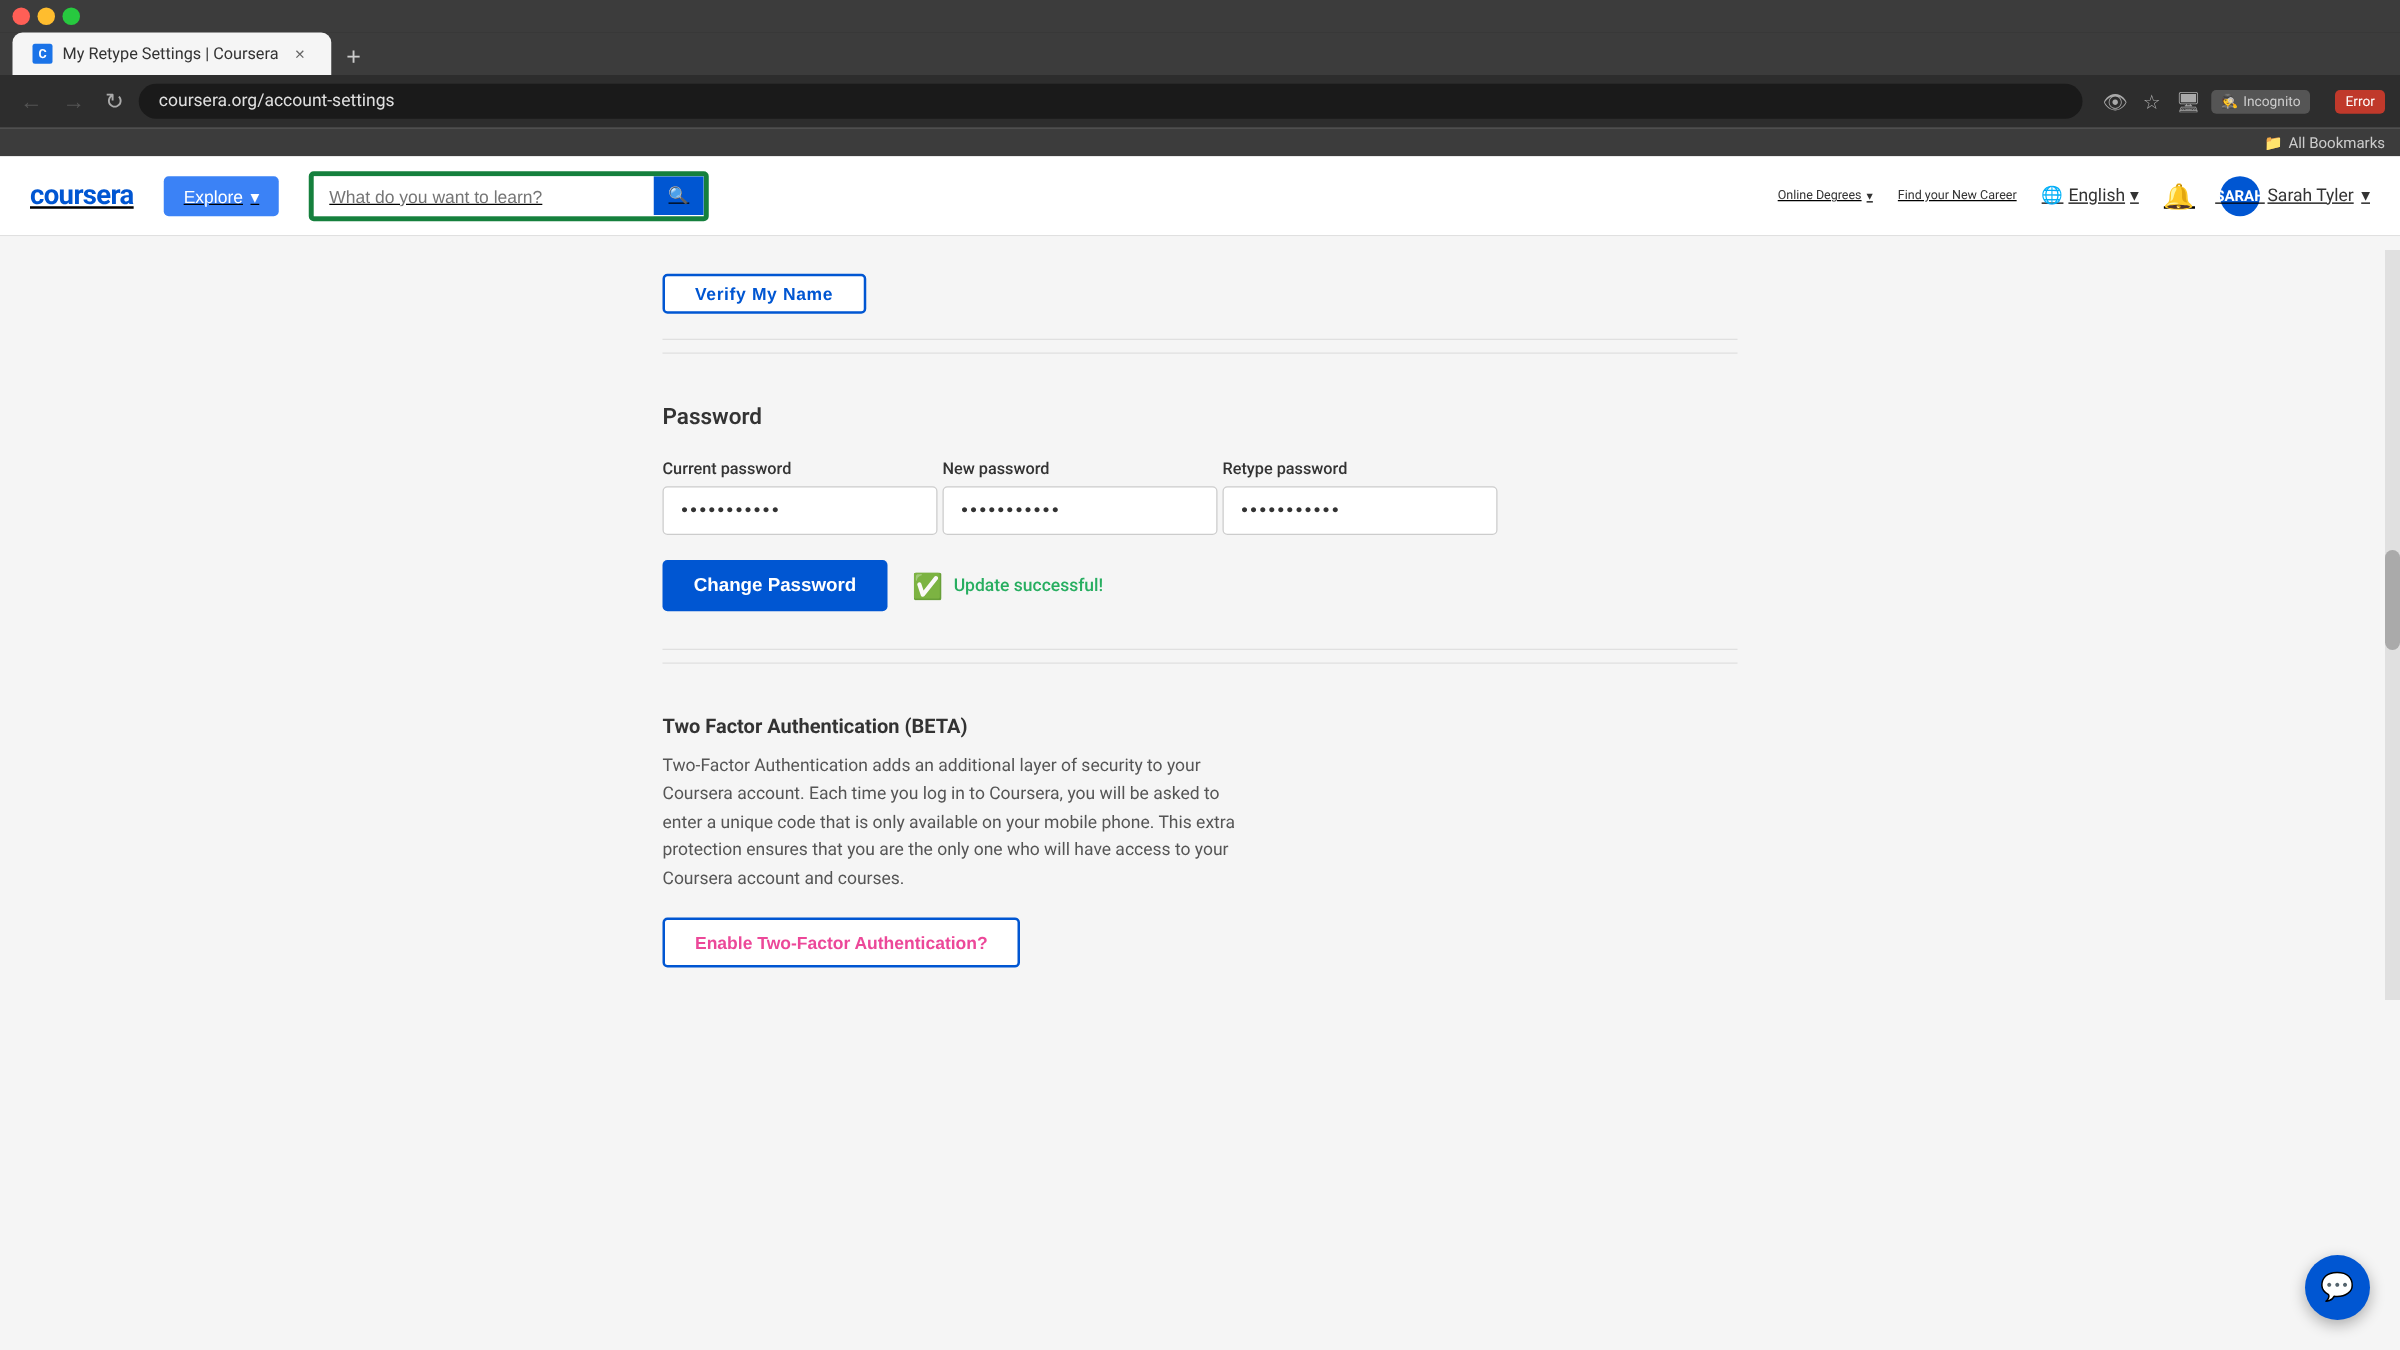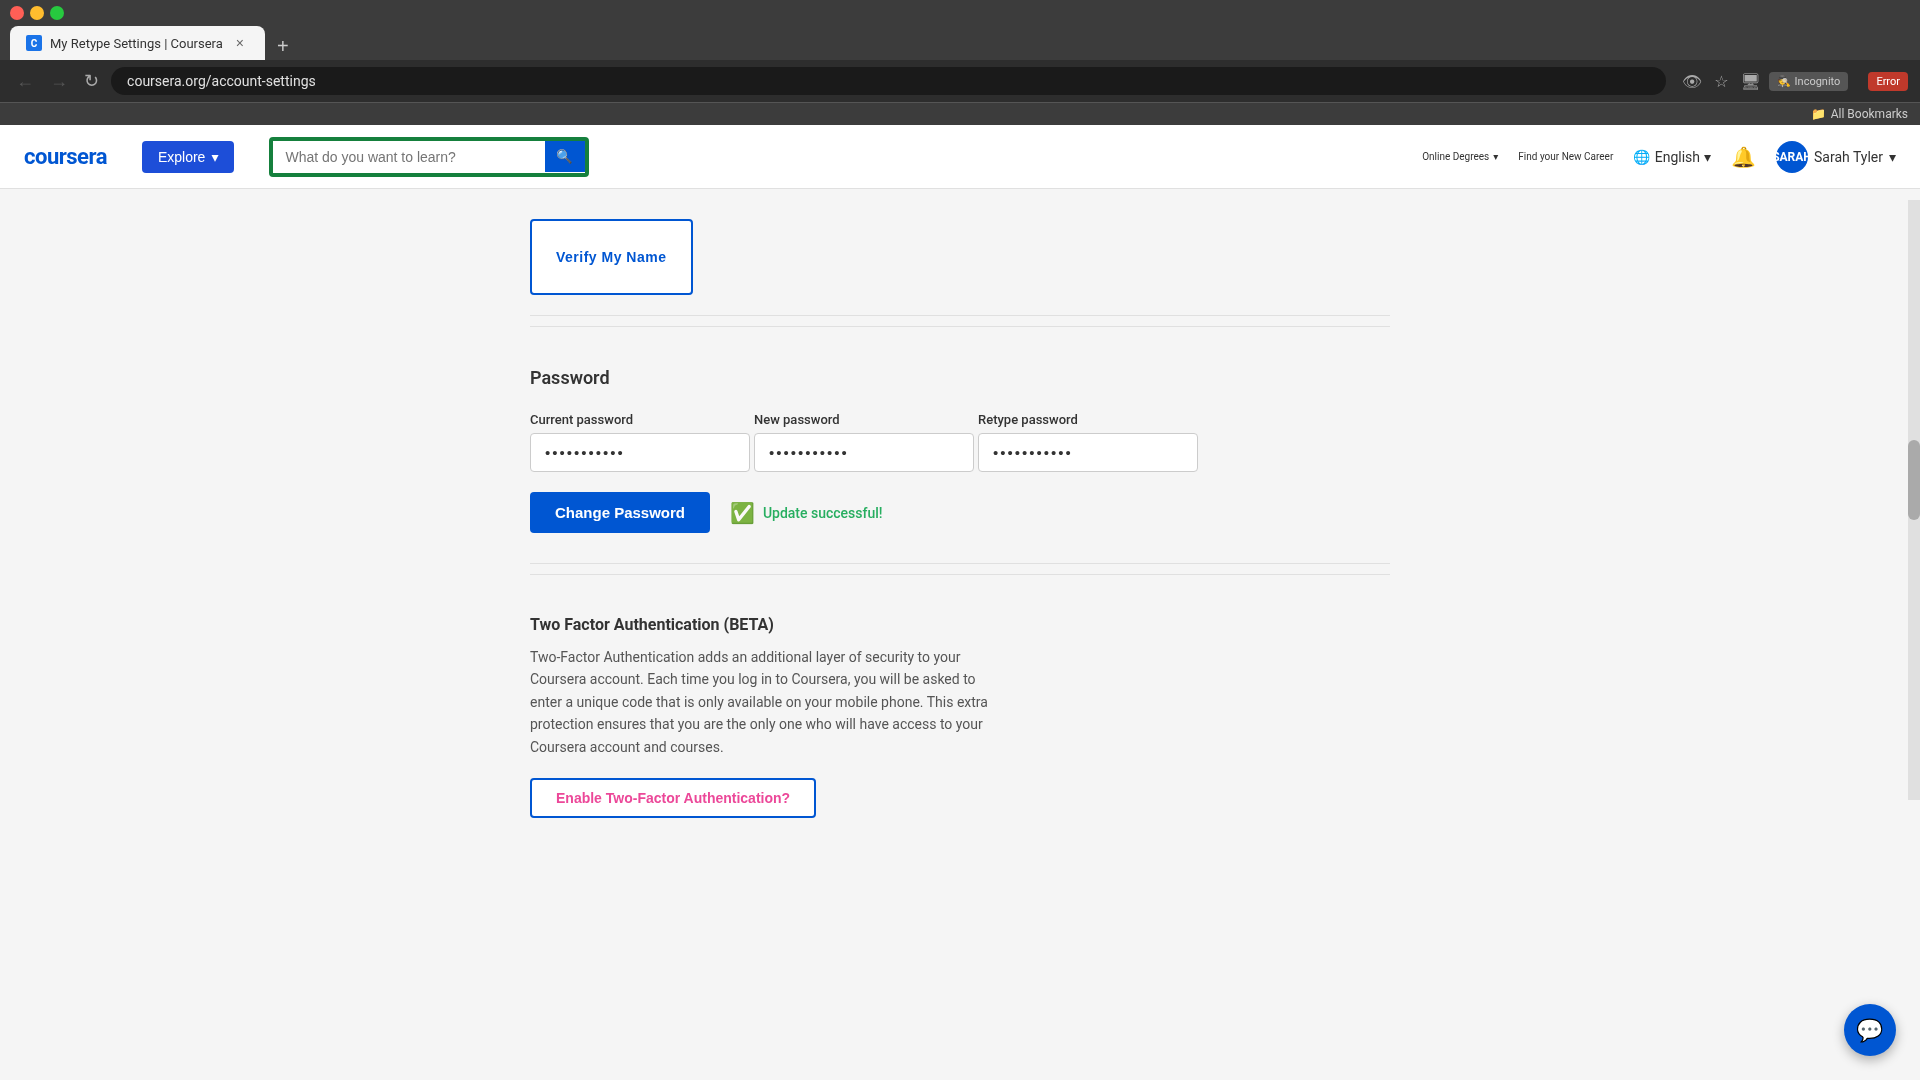--- a/index.html
+++ b/index.html
@@ -131,30 +131,31 @@
     }
 
     
     .site-header {
       background: white;
       border-bottom: 1px solid #e0e0e0;
       padding: 0 24px;
       display: flex;
       align-items: center;
       height: 64px;
-      gap: 35px;
+      gap: 24px;
+      text-decoration: underline;
     }
     .coursera-logo {
       font-size: 22px;
       font-weight: 700;
       color: #0056d2;
       letter-spacing: -0.5px;
     }
     .explore-btn {
-      background: #1d4ed8;
+      background: #3b82f6;
       color: white;
       border: none;
       border-radius: 4px;
       padding: 8px 16px;
       font-size: 14px;
       font-weight: 500;
       cursor: pointer;
       display: flex; align-items: flex-end; gap: 6px;
     }
     .search-bar {
@@ -220,21 +221,21 @@
       padding: 0 20px;
     }
     .verify-section {
       padding: 20px 0;
       border-bottom: 1px solid #e0e0e0;
     }
     .verify-btn {
       background: white;
       border: 2px solid #0056d2;
       color: #0056d2;
-      padding: 28px 24px;
+      padding: 6px 24px;
       border-radius: 4px;
       font-size: 14px;
       font-weight: 600;
       cursor: pointer;
       letter-spacing: 0.5px;
     }
 
     .section-divider {
       border: none;
       border-top: 1px solid #e0e0e0;

